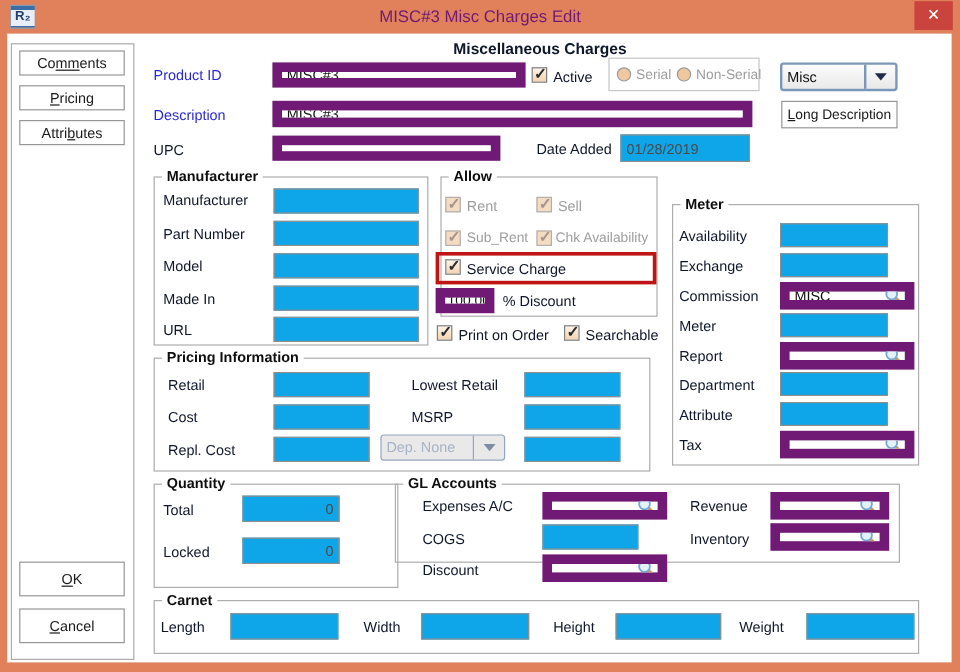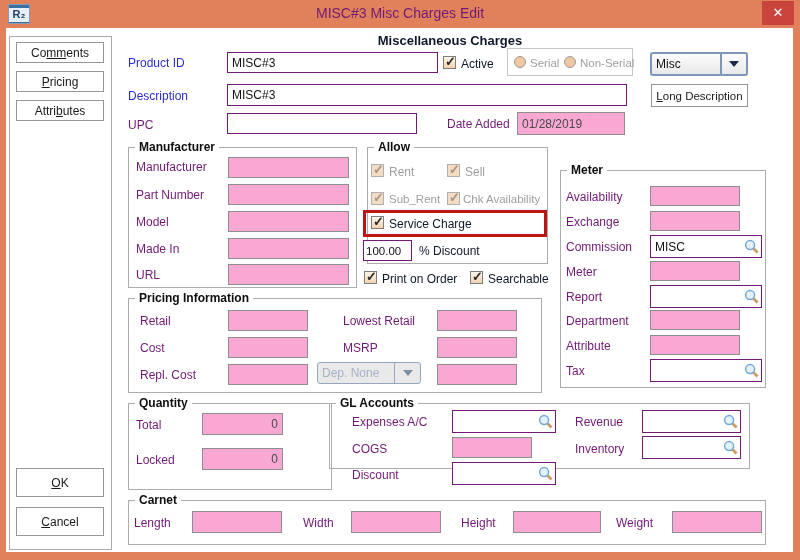--- a/index.html
+++ b/index.html
@@ -13,29 +13,29 @@
   #closebtn { position:absolute; left:762px; top:1px; width:32px; height:24px; background:#C9443C; color:#FFFFFF; font-size:13px; text-align:center; line-height:24px; }
 
   #content { position:absolute; left:6px; top:28px; width:787px; height:524px; background:#FFFFFF; }
 
   
   #leftpanel { position:absolute; left:9px; top:36px; width:103px; height:514px; border:1px solid #ABABAB; background:#FFFFFF; }
   .btn { position:absolute; background:#FFFFFF; border:1px solid #969696; font-size:12px; color:#1A1A1A; display:flex; align-items:center; justify-content:center; white-space:nowrap; cursor:default; }
   .btn u { text-decoration:underline; }
 
   
-  .lbl { position:absolute; font-size:12px; color:#701a75; white-space:nowrap; }
+  .lbl { position:absolute; font-size:12px; color:#0f172a; white-space:nowrap; }
   .lbl.blue { color:#2B2BD5; }
   .lbl.dim { color:#9E9E9E; }
   .lbl.dark { color:#0f172a; }
   .lbl.sm { font-size:11.5px; }
 
   
-  .tf { position:absolute; background:#FFFFFF; border:1px solid #701a75; font-size:12px; color:#111; padding:0 4px; display:flex; align-items:center; white-space:nowrap; overflow:hidden; }
-  .tf.dis { background:#f9a8d4; border:1px solid #8E8E8E; color:#4A4A4A; }
+  .tf { position:absolute; background:#FFFFFF; border:8px solid #701a75; font-size:12px; color:#111; padding:0 4px; display:flex; align-items:center; white-space:nowrap; overflow:hidden; }
+  .tf.dis { background:#0ea5e9; border:1px solid #8E8E8E; color:#4A4A4A; }
   .tf.right { justify-content:flex-end; }
   .lookup { justify-content:space-between; padding-right:2px; }
 
   
   .grp { position:absolute; border:1px solid #ADADAD; }
   .legend { position:absolute; top:-8px; left:6px; background:#FFFFFF; padding:0 4px; font-size:12px; font-weight:bold; color:#0E0E0E; white-space:nowrap; }
 
   
   .cb { position:absolute; width:13px; height:13px; border:1px solid #7E7E7E; background:linear-gradient(#FDF4E9,#F3D3B0); }
   .cb::after { content:'✓'; position:absolute; top:-3px; left:1px; font-size:13px; font-weight:bold; color:#2A2A2A; }

